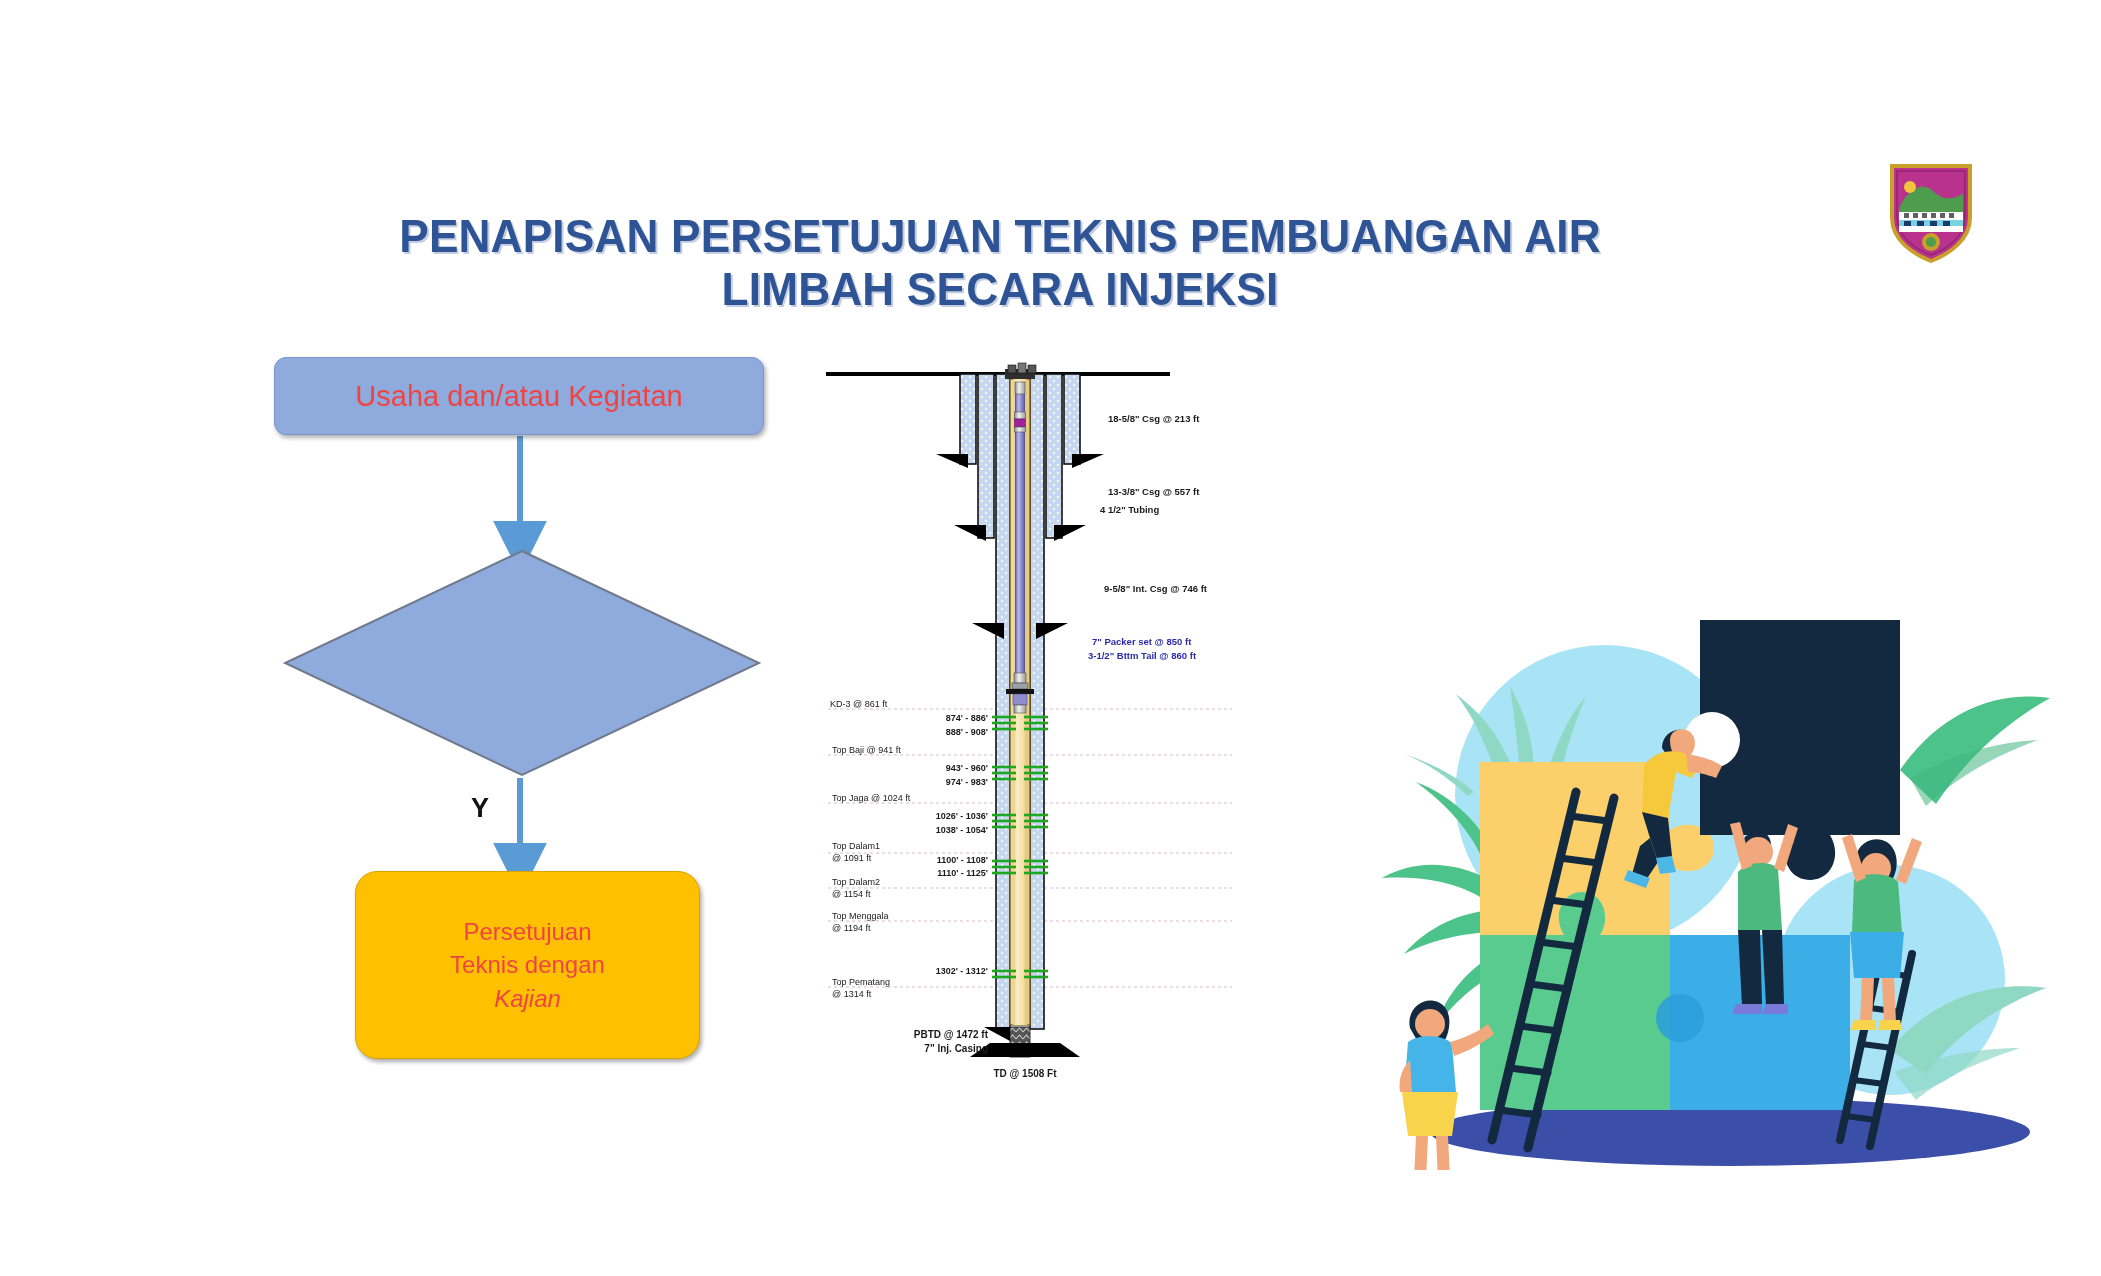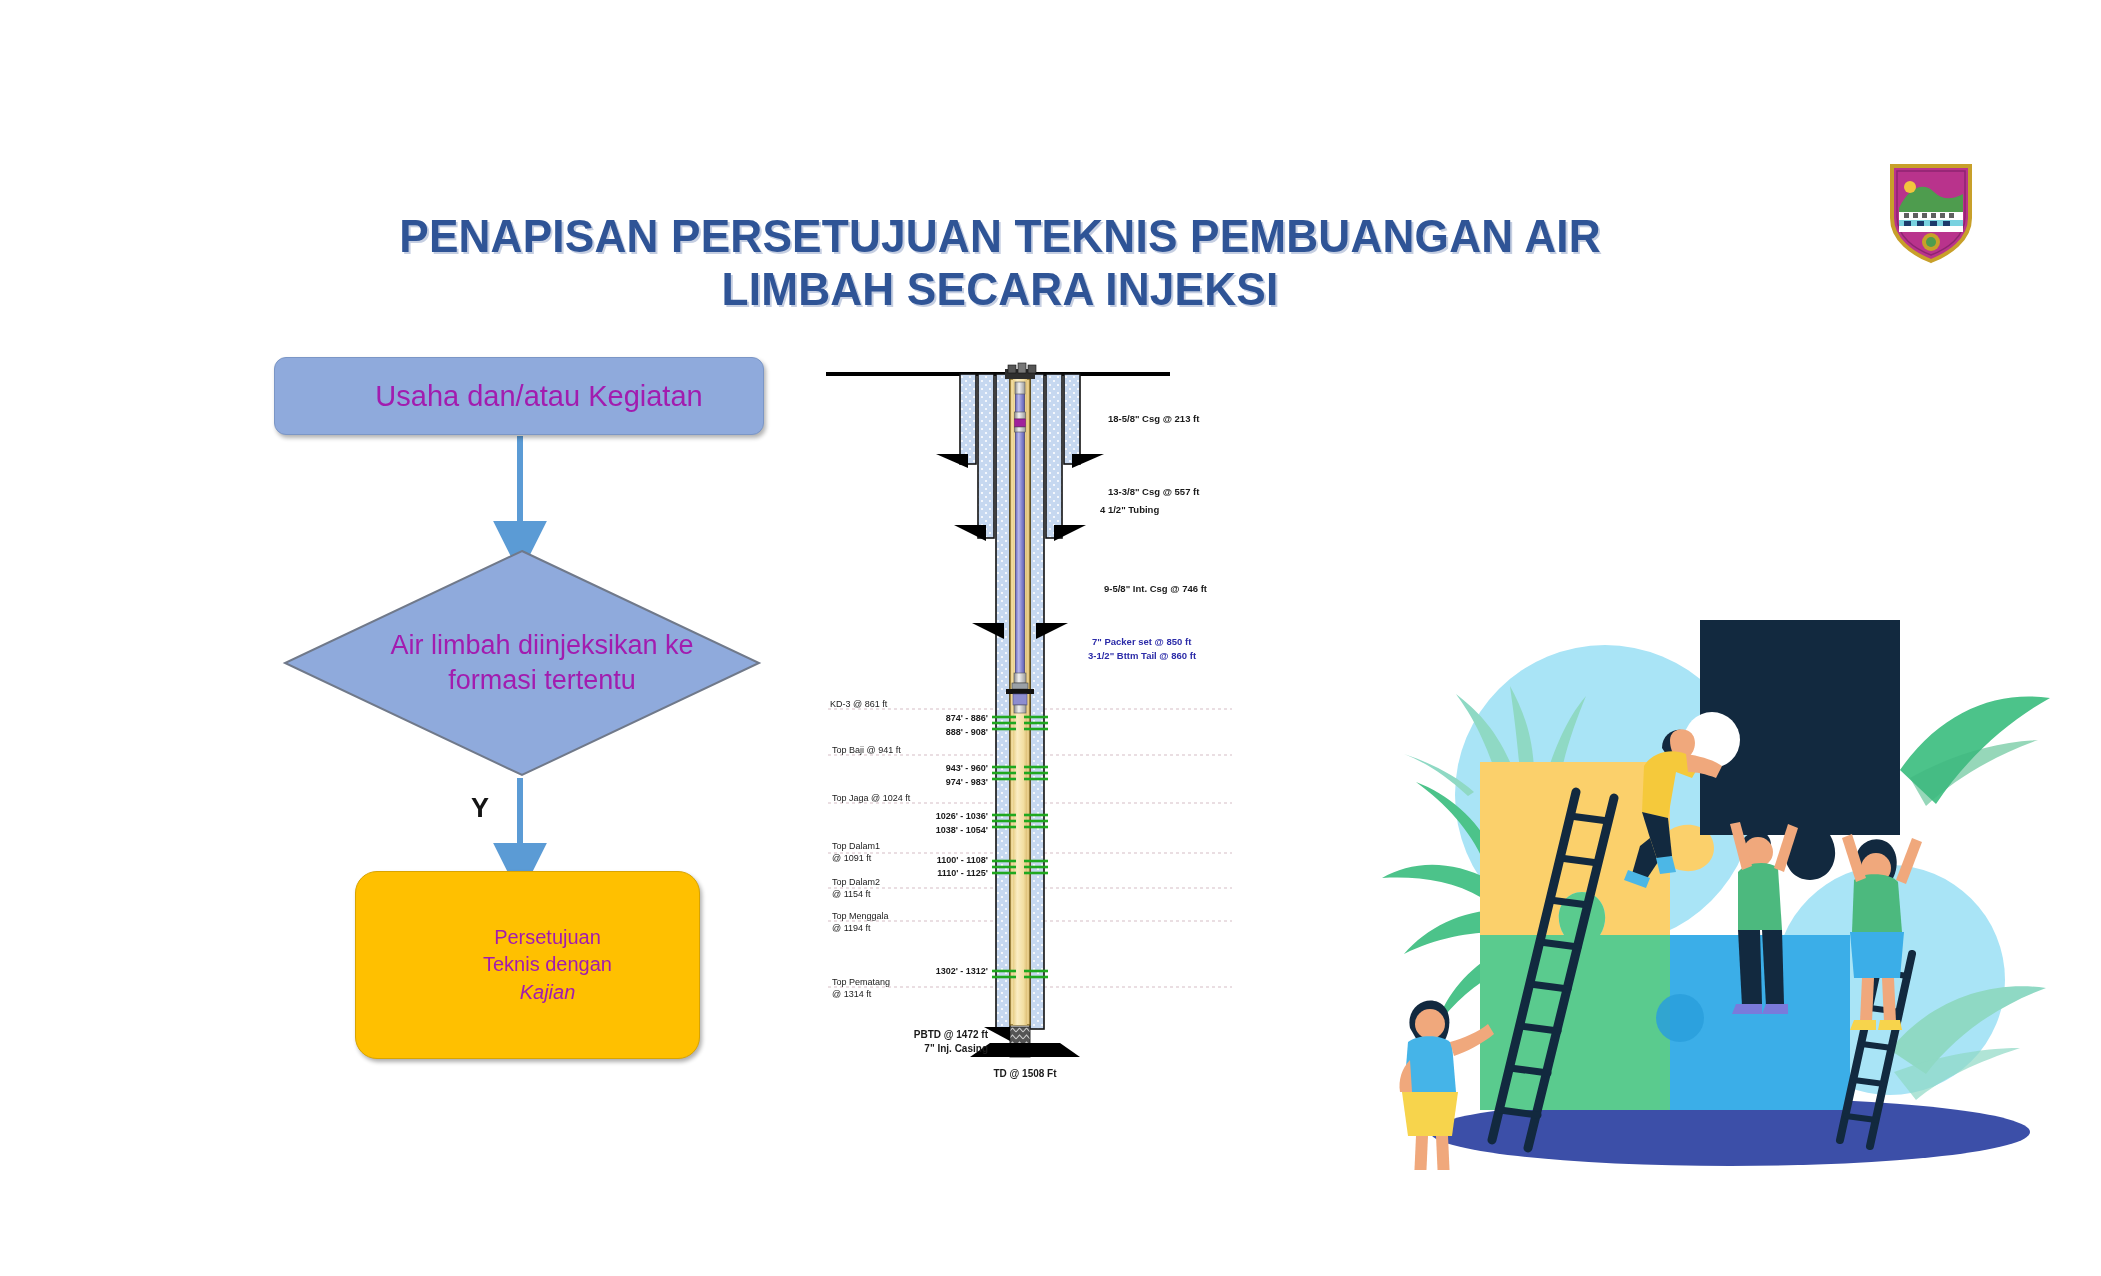--- a/index.html
+++ b/index.html
@@ -26,23 +26,22 @@
     font-stretch:condensed;
     transform: scaleX(0.96);
     transform-origin: center;
   }
 
   
   #flow { position:absolute; left:0; top:0; width:820px; height:1276px; }
 
   .node-text {
     position:absolute; display:flex; align-items:center; justify-content:center;
-    flex-direction:column; text-align:center; color:#a21caf;
+    flex-direction:column; text-align:center; color:#ef4444;
     pointer-events:none;
-    margin-left:20px;
   }
 
   #box-usaha {
     position:absolute; left:274px; top:357px; width:490px; height:78px;
     background:#8FAADC; border:1px solid #7b96c6; border-radius:12px;
     box-shadow: 2px 3px 4px rgba(0,0,0,.30);
   }
   #box-usaha-label {
     left:274px; top:357px; width:490px; height:78px;
     font-size:29px;
@@ -55,21 +54,21 @@
     font-size:27px; line-height:1.3;
   }
 
   #box-kajian {
     position:absolute; left:355px; top:871px; width:345px; height:188px;
     background:#FFC000; border:1px solid #d9a400; border-radius:22px;
     box-shadow: 2px 3px 4px rgba(0,0,0,.32);
   }
   #box-kajian-label {
     left:355px; top:871px; width:345px; height:188px;
-    font-size:20px; line-height:1.38;
+    font-size:24px; line-height:1.38;
   }
   #box-kajian-label .em { font-style:italic; font-weight:normal; }
 
   #label-y {
     position:absolute; left:455px; top:793px; width:50px;
     text-align:center; font-size:27px; font-weight:bold; color:#141414;
   }
 
   
   #well { position:absolute; left:820px; top:355px; width:420px; height:730px; }
@@ -126,24 +125,20 @@
       <line x1="520" y1="778" x2="520" y2="862" stroke="#5B9BD5" stroke-width="6" marker-end="url(#ah)"></line>
     </svg>
 
     <div id="box-usaha"></div>
     <div id="box-usaha-label" class="node-text">Usaha dan/atau Kegiatan</div>
 
     <div id="diamond-wrap">
       <svg viewBox="0 0 480 230" width="480" height="230">
         <polygon points="240,3 477,115 240,227 3,115" fill="#8FAADC" stroke="#70798a" stroke-width="2"></polygon>
       </svg>
-    </div>
-    <div id="diamond-label" class="node-text">
-      <div>Air limbah diinjeksikan ke</div>
-      <div>formasi tertentu</div>
     </div>
 
     <div id="label-y">Y</div>
 
     <div id="box-kajian"></div>
     <div id="box-kajian-label" class="node-text">
       <div>Persetujuan</div>
       <div>Teknis dengan</div>
       <div class="em">Kajian</div>
     </div>

